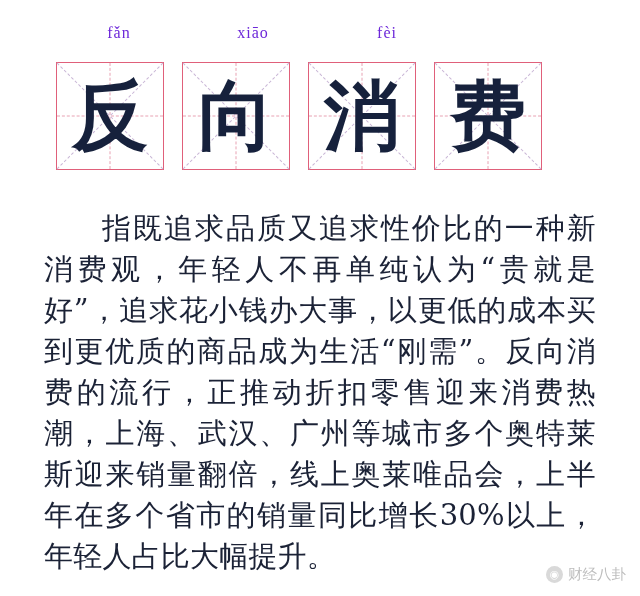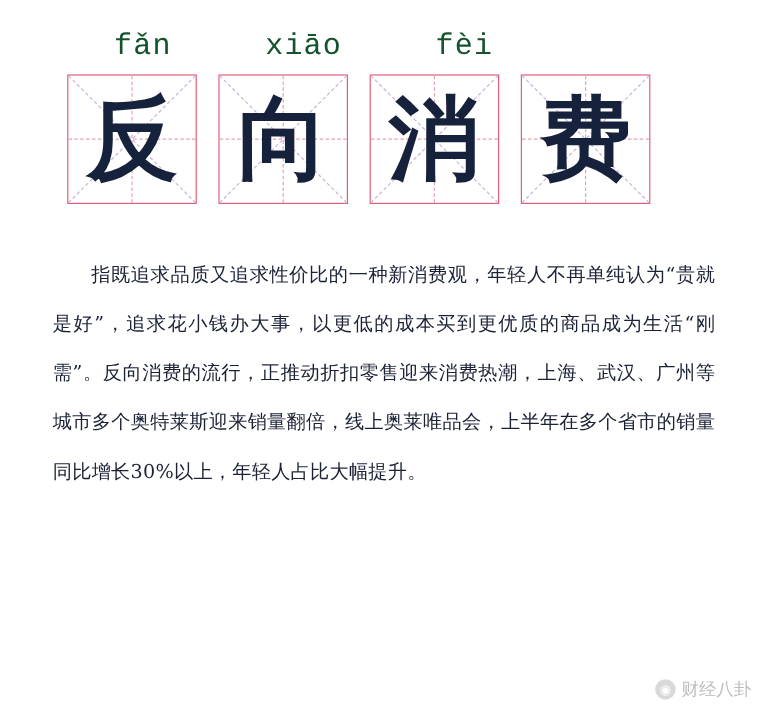--- a/index.html
+++ b/index.html
@@ -25,23 +25,23 @@
     position: absolute;
     top: 24px;
     left: 52px;
     width: 536px;
     display: flex;
     justify-content: flex-start;
   }
   .pinyin-cell {
     width: 134px;
     text-align: center;
-    font-family: Liberation Mono, monospace;
-    font-size: 25px;
-    color: #14532d;
+    font-family: Liberation Serif, serif;
+    font-size: 16px;
+    color: #6d28d9;
     letter-spacing: 1px;
   }
 
   
   .chars-row {
     position: absolute;
     top: 62px;
     left: 56px;
     display: flex;
     gap: 18px;
@@ -99,21 +99,21 @@
     font-weight: 600;
   }
 
   
   .body-text {
     position: absolute;
     top: 208px;
     left: 44px;
     width: 552px;
     font-family: "DejaVu Serif", serif;
-    font-size: 16px;
+    font-size: 29px;
     line-height: 41px;
     color: #1b2236;
     text-align: justify;
     text-indent: 2em;
     letter-spacing: 0.2px;
   }
 
   
   .watermark {
     position: absolute;

